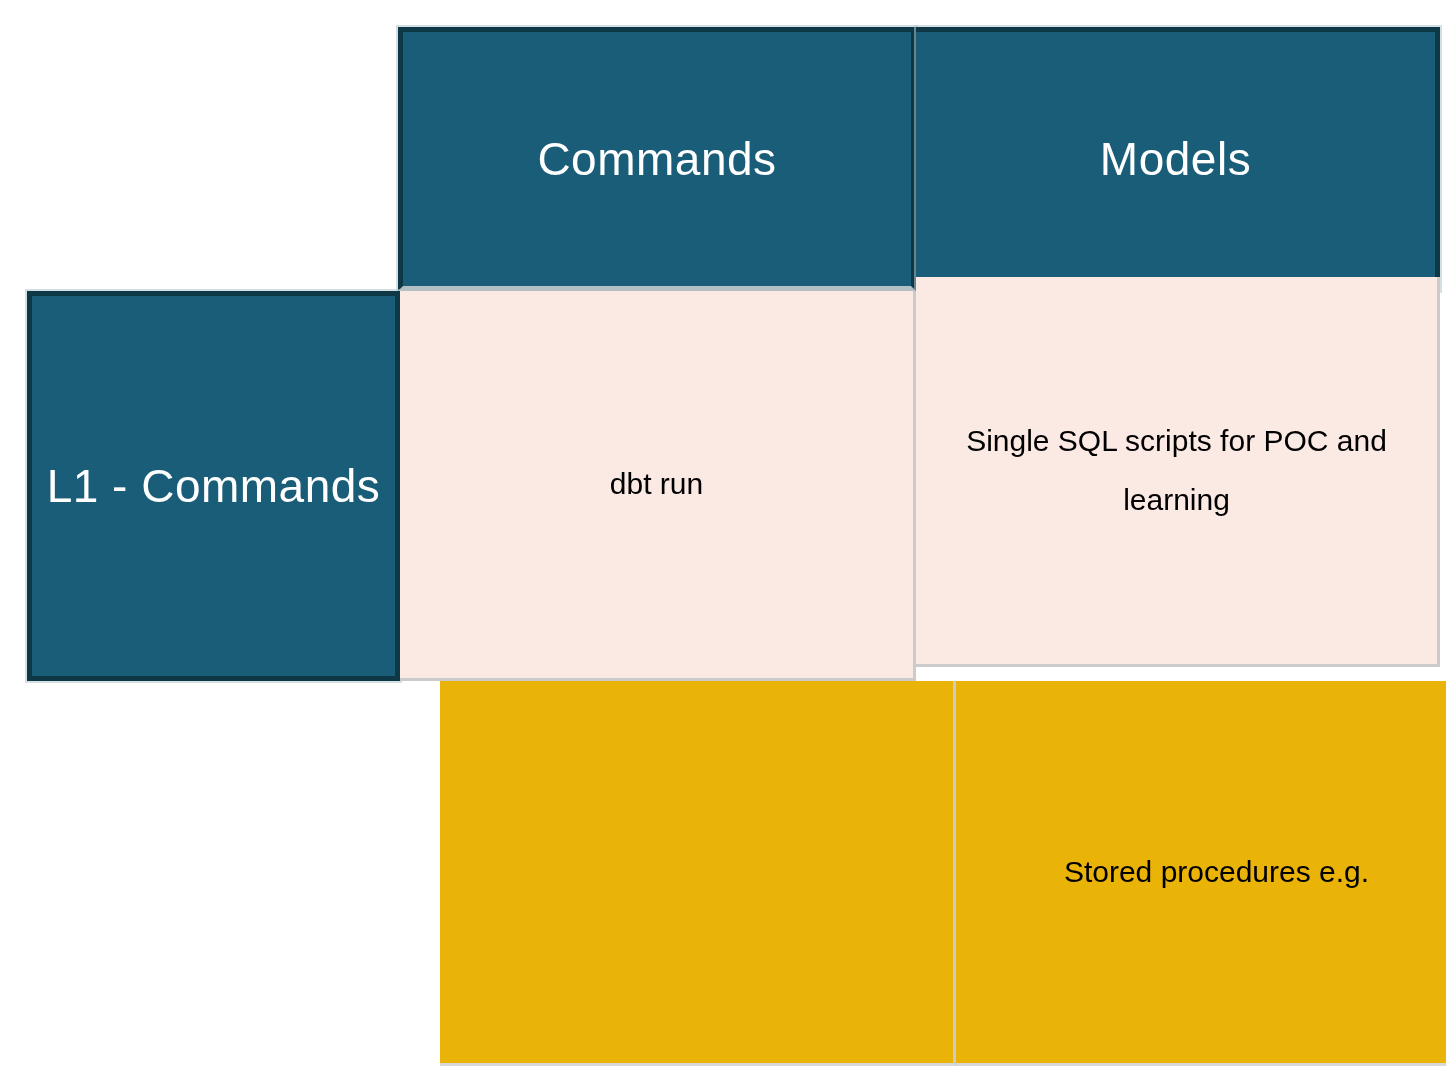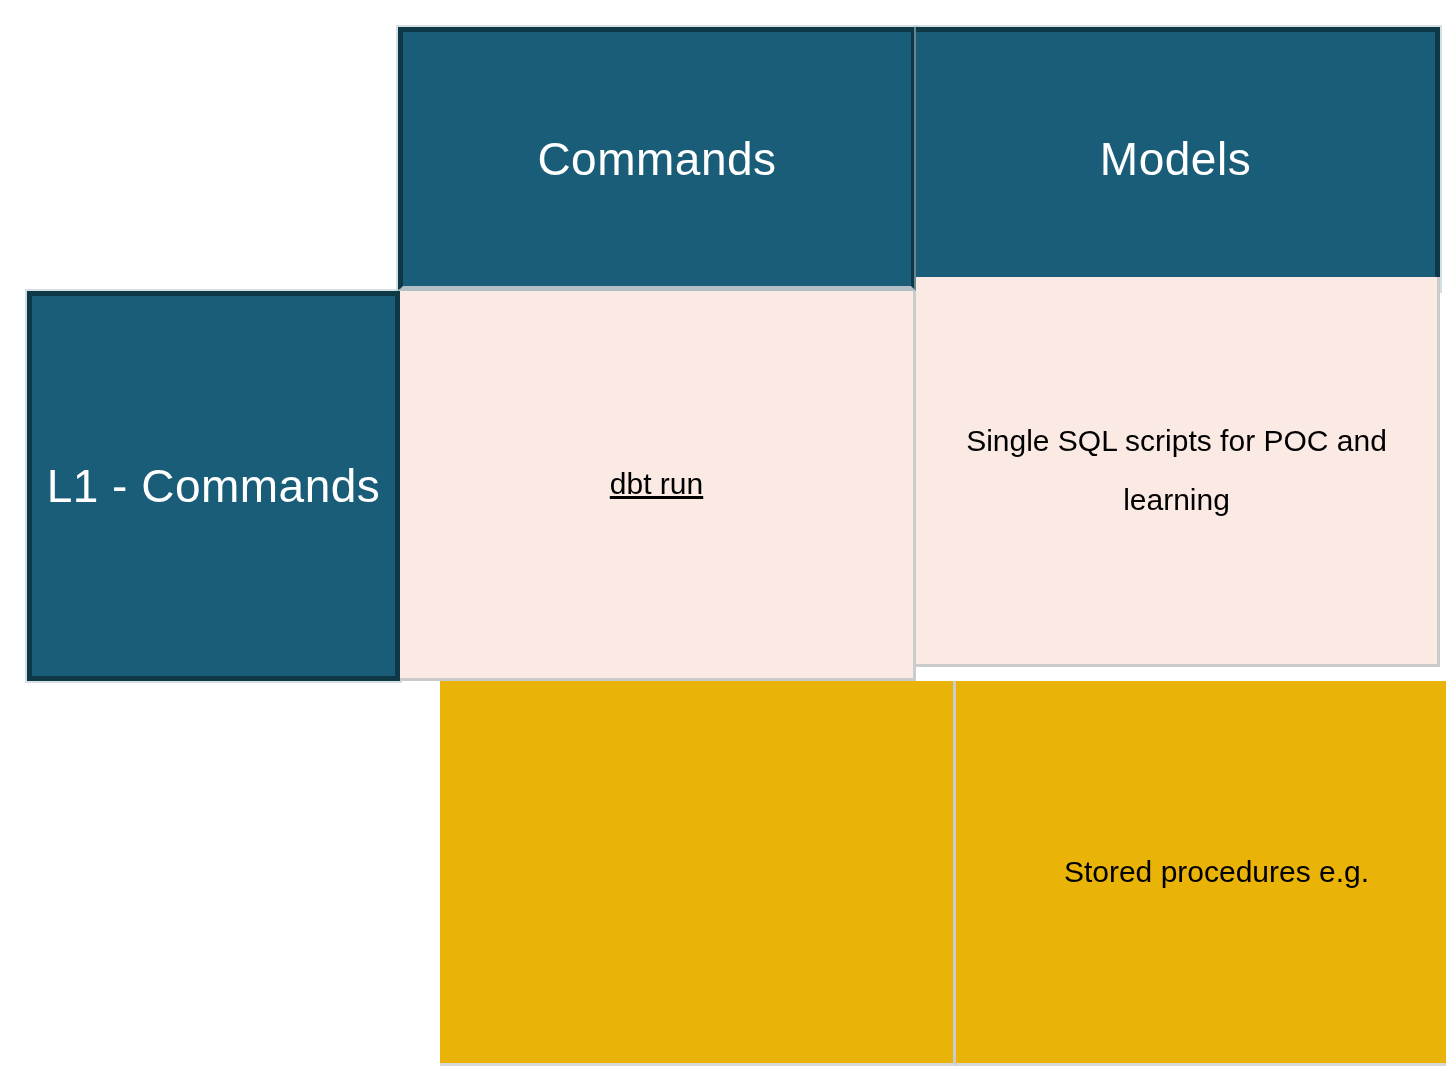--- a/index.html
+++ b/index.html
@@ -69,21 +69,20 @@
     left: 27px; top: 681px; width: 373px; height: 385px;
     border: 5px solid var(--header-border, #0E3846);
     border-top: none;
   }
 
   
   #c-l1-commands {
     left: 400px; top: 291px; width: 516px; height: 390px;
     border-right: 3px solid var(--grid-line, #CBCBCB);
     border-bottom: 3px solid var(--grid-line, #CBCBCB);
-    text-decoration: underline;
   }
   #c-l1-models {
     left: 916px; top: 277px; width: 524px; height: 390px;
     border-right: 3px solid var(--grid-line, #CBCBCB);
     border-bottom: 3px solid var(--grid-line, #CBCBCB);
   }
   #c-l0-commands {
     left: 400px; top: 681px; width: 516px; height: 385px;
     border-right: 3px solid var(--grid-line, #CBCBCB);
     border-bottom: 3px solid var(--grid-line-light, #D8D8D8);

